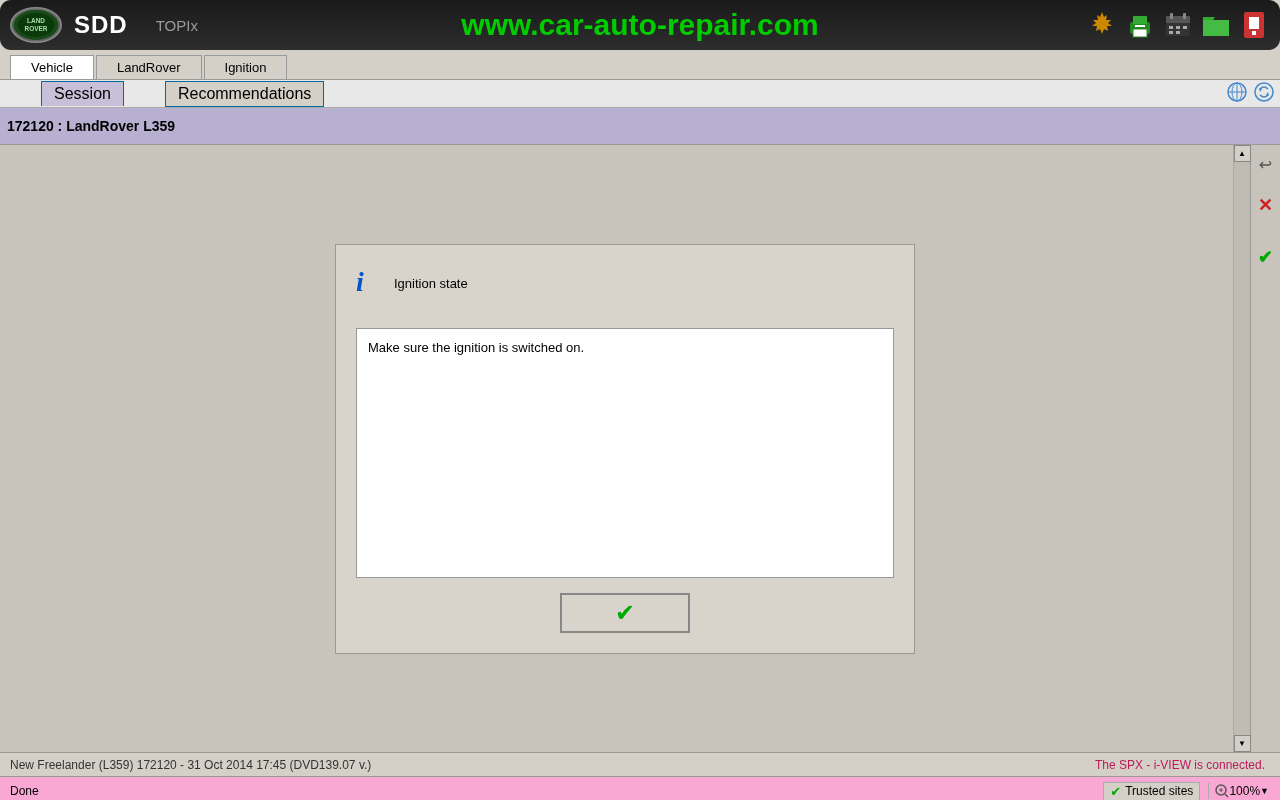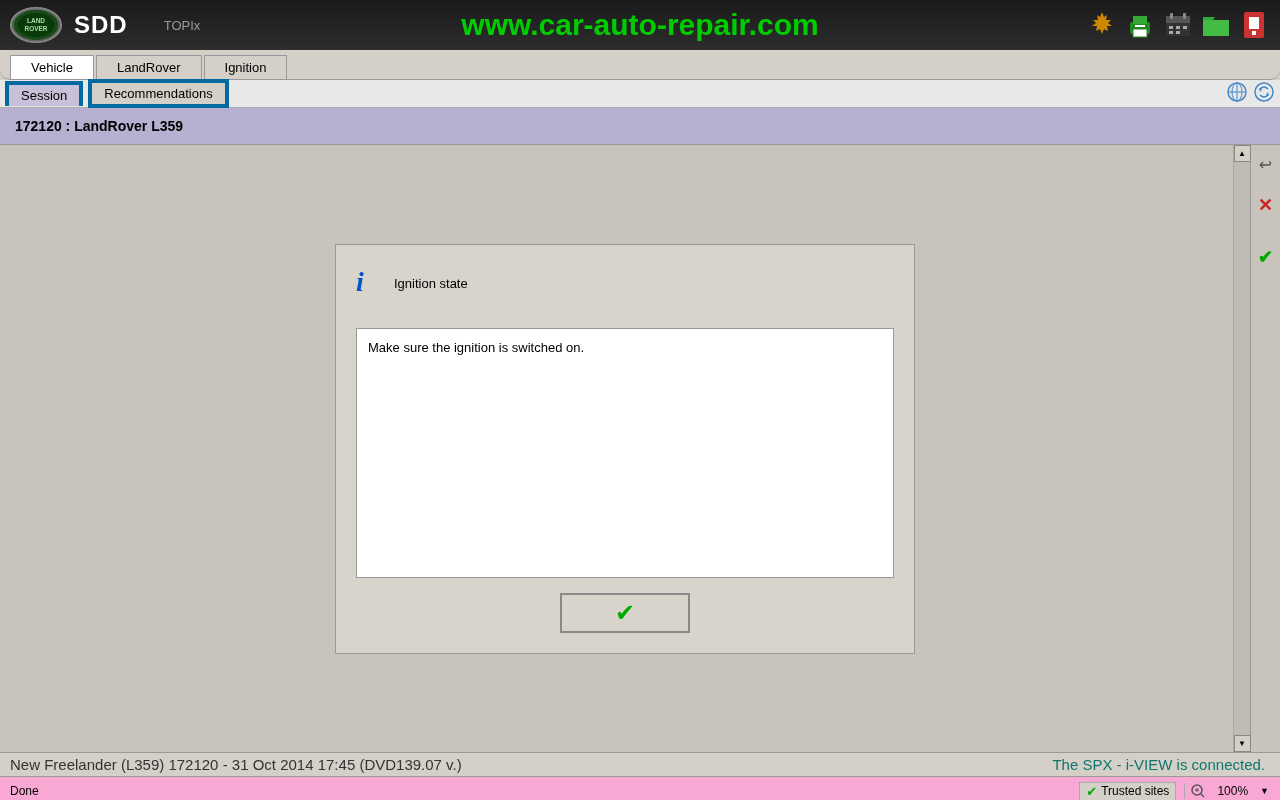--- a/index.html
+++ b/index.html
@@ -6,20 +6,21 @@
     body { width: 1280px; height: 800px; font-family: Arial, sans-serif; font-size: 13px; overflow: hidden; background: #d4d0c8; }
 
     
     #header {
       height: 50px;
       background: linear-gradient(to bottom, #1a1a1a, #2d2d2d);
       display: flex;
       align-items: center;
       padding: 0 10px;
       position: relative;
+      border-radius: 11px;
     }
 
     #logo-area {
       display: flex;
       align-items: center;
       gap: 8px;
     }
 
     #landrover-logo {
       width: 52px;
@@ -79,21 +80,20 @@
     }
 
     
     #nav-bar {
       height: 30px;
       background: #d4d0c8;
       display: flex;
       align-items: flex-end;
       padding: 0 0px;
       border-bottom: 1px solid #999;
-      border-radius: 10px;
     }
 
     .nav-tab {
       padding: 4px 20px;
       background: #d4d0c8;
       border: 1px solid #999;
       border-bottom: none;
       cursor: pointer;
       font-size: 13px;
       margin-right: 2px;
@@ -111,40 +111,41 @@
       display: flex;
       align-items: center;
       padding: 0 5px;
       border-bottom: 1px solid #aaa;
       gap: 5px;
     }
 
     .sub-tab {
       padding: 3px 12px;
       background: #d4d0c8;
-      border: 4px solid #0369a1;
-      cursor: pointer;
-      font-size: 13px;
+      border: 1px solid #0369a1;
+      cursor: pointer;
+      font-size: 16px;
+      margin-left: 36px;
     }
 
     .sub-tab.active {
       background: #c8c0d8;
       border-bottom: none;
     }
 
     #sub-tab-icons {
       margin-left: auto;
       display: flex;
       gap: 5px;
     }
 
     
     #vehicle-header {
       background: #b8b0d0;
-      padding: 10px 15px;
+      padding: 10px 7px;
       font-size: 14px;
       font-weight: bold;
       border-bottom: 1px solid #999;
     }
 
     
     #main-content {
       display: flex;
       height: calc(800px - 50px - 30px - 28px - 36px - 25px - 24px);
       position: relative;
@@ -227,32 +228,32 @@
     }
 
     
     #status-bar {
       height: 24px;
       background: #d4d0c8;
       border-top: 1px solid #999;
       display: flex;
       align-items: center;
       padding: 0 5px;
-      font-size: 15px;
+      font-size: 12px;
       gap: 0;
     }
 
     #status-left {
       flex: 1;
       color: #333;
       padding-left: 5px;
     }
 
     #status-right {
-      color: #0f766e;
+      color: #be185d;
       padding-right: 10px;
     }
 
     
     #ie-bar {
       height: 25px;
       background: #f9a8d4;
       border-top: 1px solid #999;
       display: flex;
       align-items: center;
@@ -331,21 +332,21 @@
   <div id="logo-area">
     <div id="landrover-logo">
       <svg width="52" height="36" viewBox="0 0 52 36">
         <ellipse cx="26" cy="18" rx="25" ry="17" fill="#1a4a1a" stroke="#666" stroke-width="1.5"></ellipse>
         <ellipse cx="26" cy="18" rx="20" ry="13" fill="#0a3a0a"></ellipse>
         <text x="26" y="16" text-anchor="middle" fill="#aaddaa" font-size="7" font-weight="bold" font-family="Arial">LAND</text>
         <text x="26" y="25" text-anchor="middle" fill="#aaddaa" font-size="7" font-weight="bold" font-family="Arial">ROVER</text>
       </svg>
     </div>
     <div id="sdd-logo" style="color:white;font-size:24px;font-weight:bold;margin-left:4px;">SDD</div>
-    <div id="topix-link" style="color:#999;font-size:13px;margin-left:28px;cursor:pointer;">TOPIx</div>
+    <div id="topix-link" style="color:#999;font-size:15px;margin-left:20px;cursor:pointer;">TOPIx</div>
   </div>
 
   <div id="site-url">www.car-auto-repair.com</div>
 
   <div id="header-icons">
 
     <div class="header-icon">
       <svg width="30" height="30" viewBox="0 0 30 30">
         <circle cx="15" cy="15" r="5" fill="#cc8800"></circle>
         <path d="M15 2 L17 7 L20 5 L19 10 L24 10 L21 13 L25 16 L20 16 L21 21 L17 19 L15 24 L13 19 L9 21 L10 16 L5 16 L9 13 L6 10 L11 10 L10 5 L13 7 Z" fill="#cc8800"></path>
@@ -471,21 +472,21 @@
   <div id="status-right">The SPX - i-VIEW is connected.</div>
 </div>
 
 <div id="ie-bar">
   <div id="ie-done" style="padding-left:5px;">Done</div>
   <div id="ie-right" style="margin-left:auto; display:flex; align-items:center; gap:8px;">
     <div id="ie-trusted" style="display:flex; align-items:center; gap:4px; cursor:pointer; border:1px solid #aaa; padding:1px 6px; background:#d4d0c8;">
       <span style="color:#00aa00; font-size:13px;">✔</span>
       <span>Trusted sites</span>
     </div>
-    <div id="ie-zoom" style="display:flex; align-items:center; gap:12px; cursor:pointer; padding:1px 6px; border-left:1px solid #aaa;">
+    <div id="ie-zoom" style="display:flex; align-items:center; gap:0; cursor:pointer; padding:1px 6px; border-left:1px solid #aaa;">
       <svg width="14" height="14" viewBox="0 0 14 14">
         <circle cx="6" cy="6" r="5" fill="none" stroke="#555" stroke-width="1.5"></circle>
         <line x1="10" y1="10" x2="13" y2="13" stroke="#555" stroke-width="1.5"></line>
         <line x1="4" y1="6" x2="8" y2="6" stroke="#555" stroke-width="1"></line>
         <line x1="6" y1="4" x2="6" y2="8" stroke="#555" stroke-width="1"></line>
       </svg>
       <span>100%</span>
       <span style="font-size:9px;">▼</span>
     </div>
   </div>

